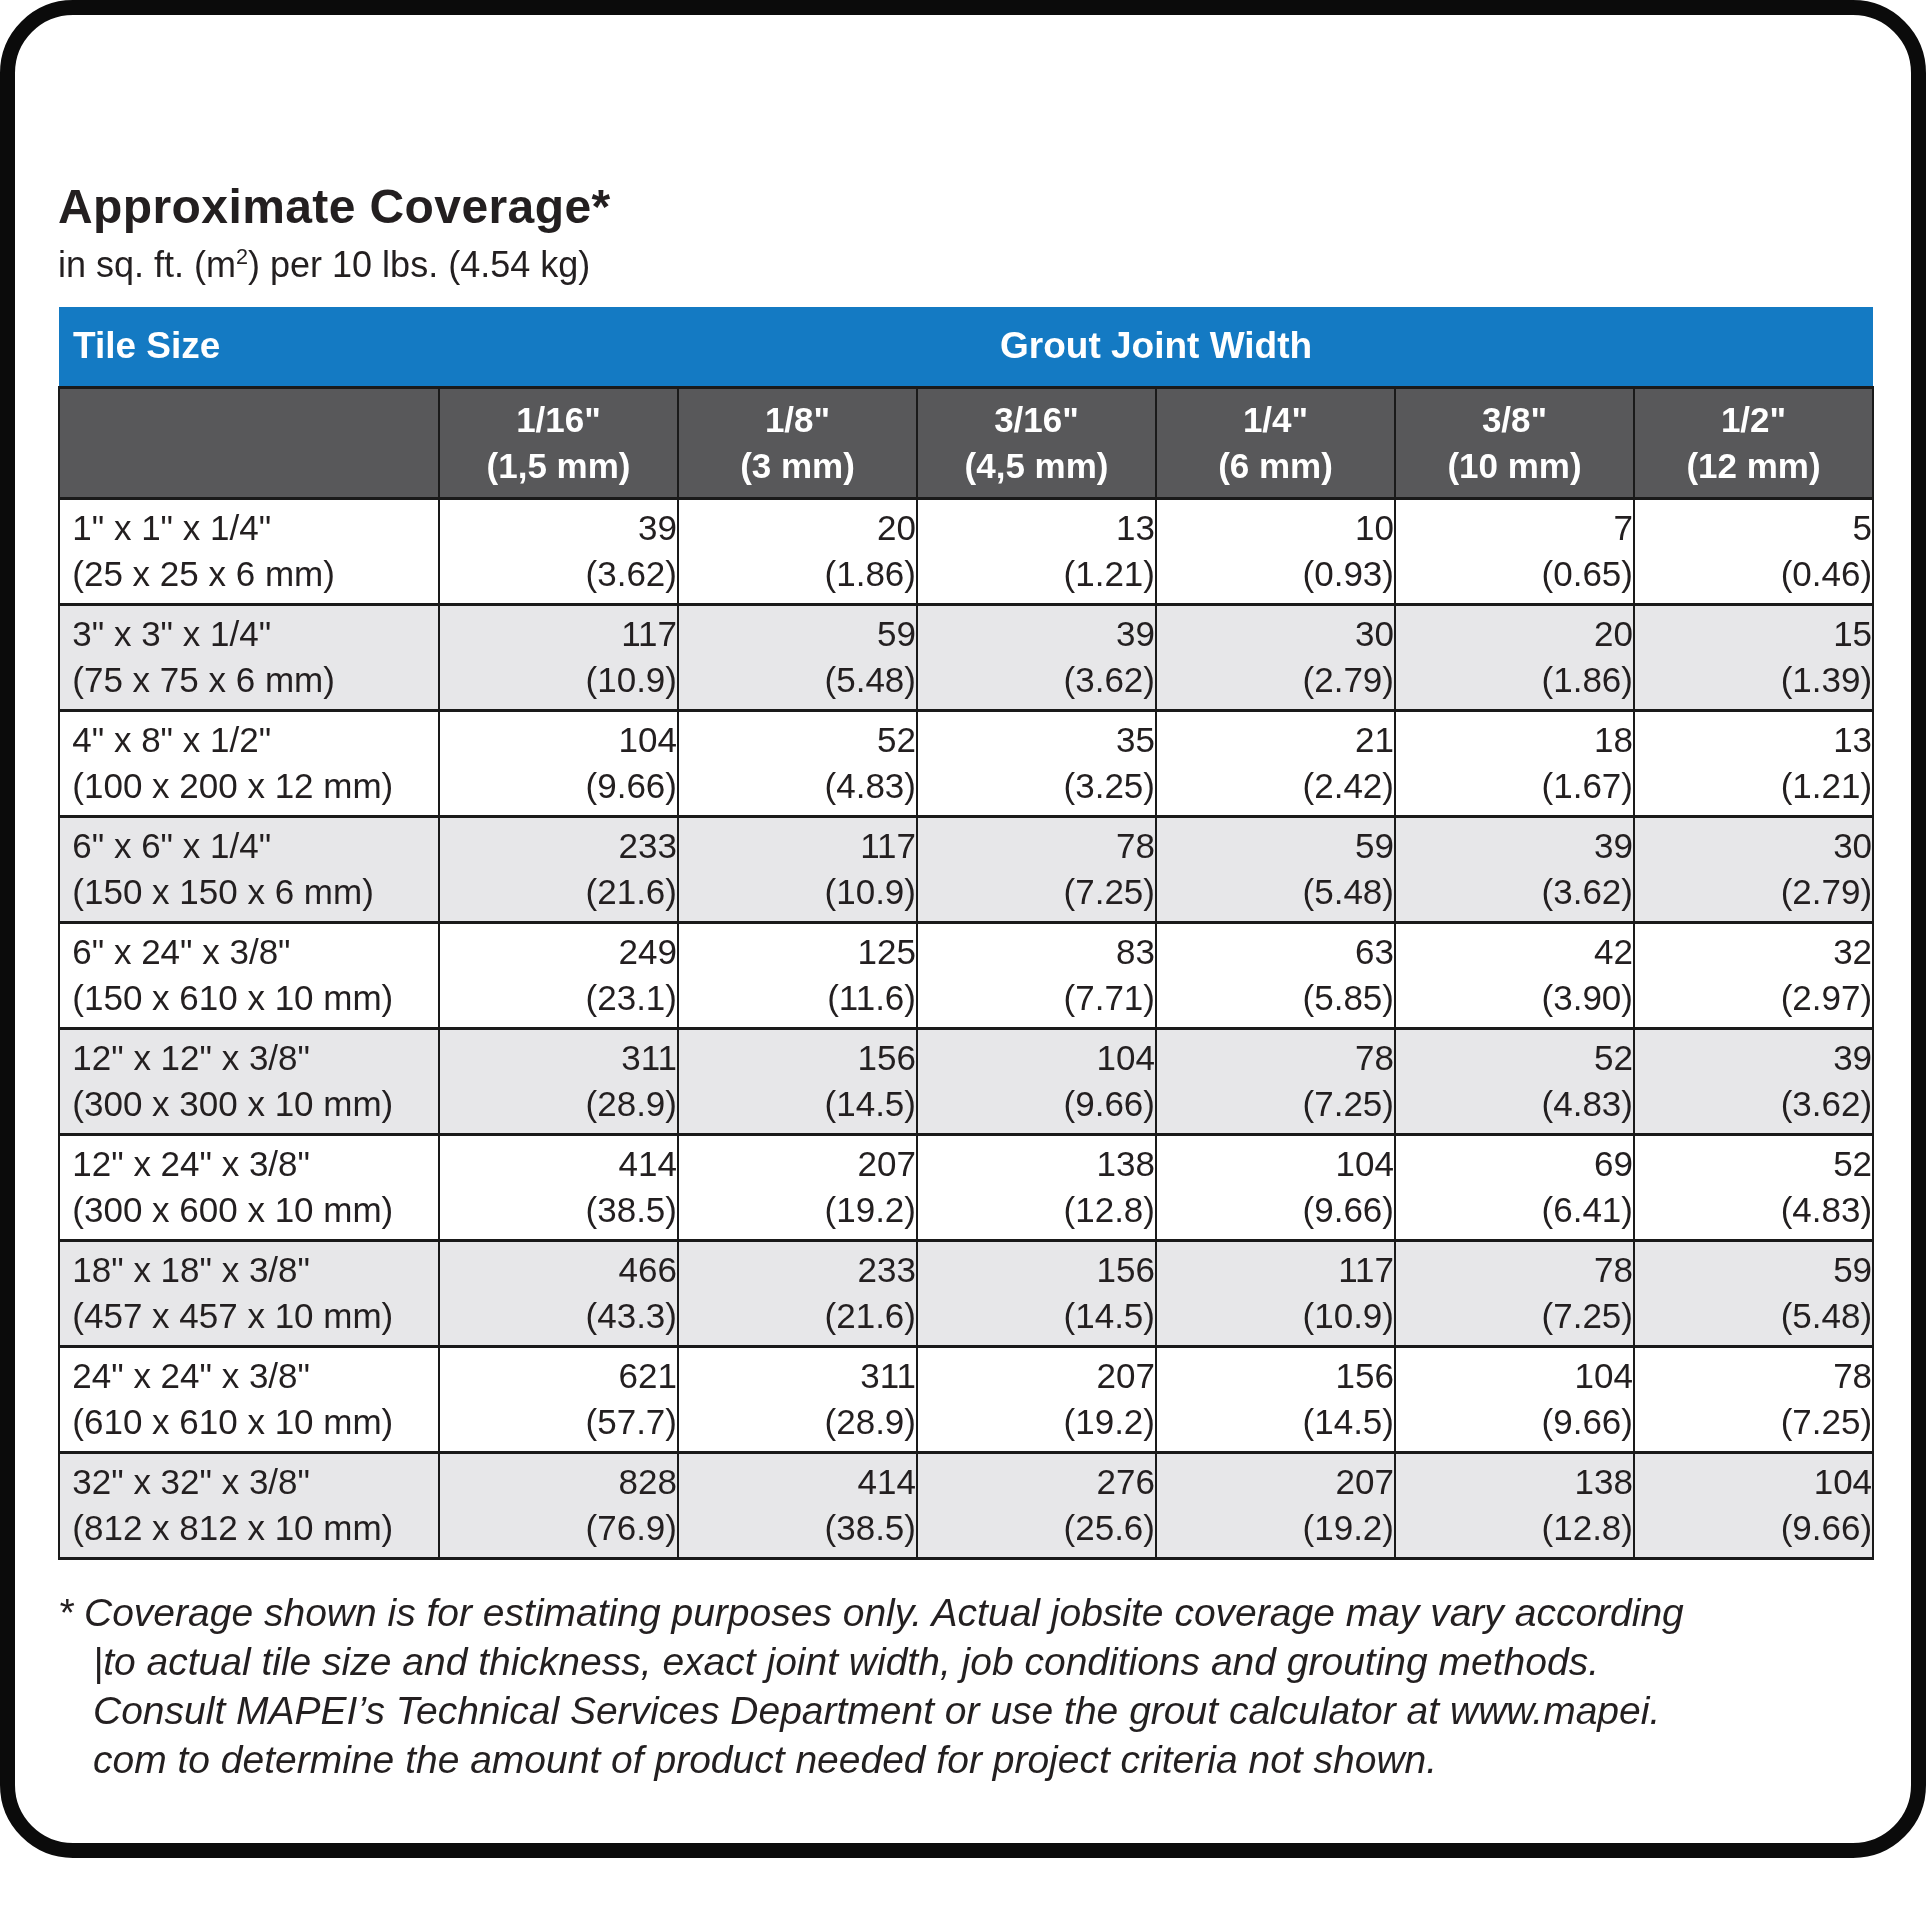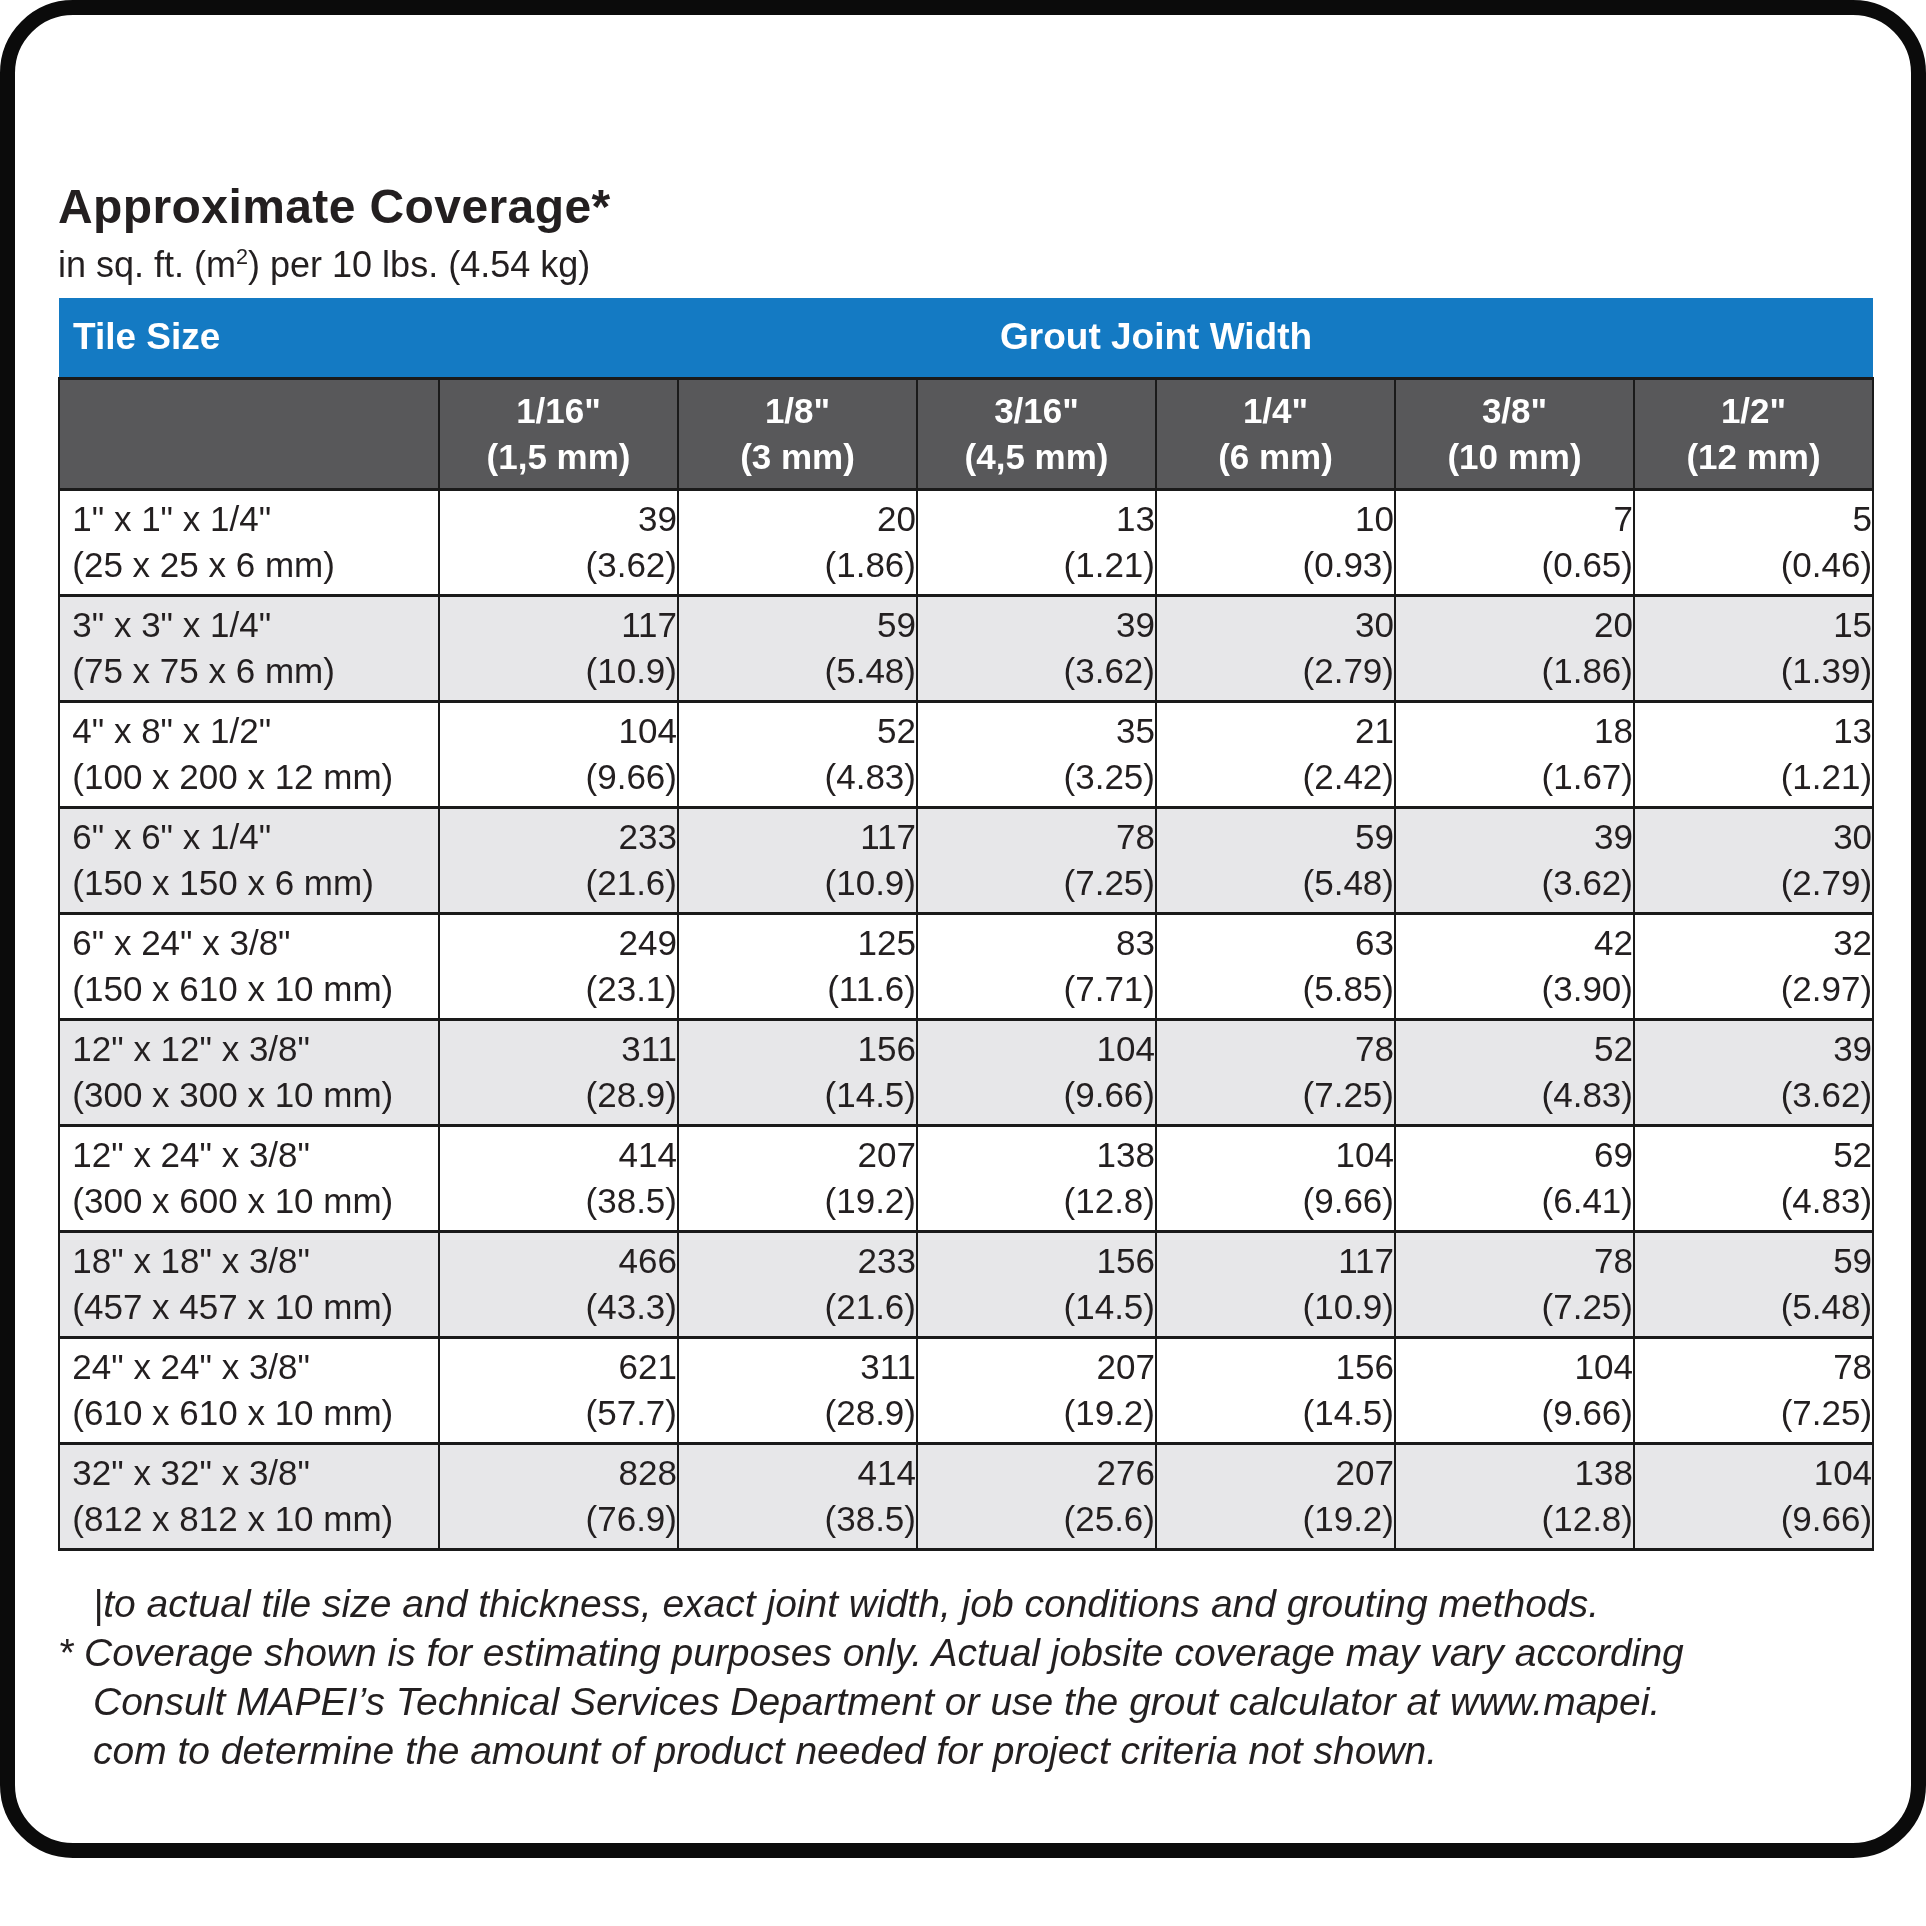--- a/index.html
+++ b/index.html
@@ -9,21 +9,21 @@
   }
   .frame{
     position:absolute;inset:0;border:15.4px solid #0b0b0b;border-radius:73px;
     box-sizing:border-box;pointer-events:none;z-index:10;
   }
   .content{position:absolute;left:58px;top:179px;width:1815px;}
   .title{margin:0;font-size:48px;font-weight:700;line-height:55px;letter-spacing:0.4px;}
   .subtitle{margin:7.7px 0 0 0;font-size:36px;line-height:45px;font-weight:400;}
   .subtitle sup{font-size:21.6px;vertical-align:super;line-height:0;}
   table.cov{
-    border-collapse:collapse;table-layout:fixed;width:1815px;margin-top:11px;
+    border-collapse:collapse;table-layout:fixed;width:1815px;margin-top:20px;
   }
   col.c-tile{width:380px;}
   col.c-val{width:239px;}
   tr.blue th{
     background:#147AC3;color:#ffffff;border:none;height:77px;
     font-size:37px;font-weight:700;vertical-align:middle;
   }
   tr.blue th.tileh{text-align:left;padding-left:14px;}
   tr.blue th.grouth{}
   tr.sub th, tbody th, tbody td{
@@ -398,20 +398,20 @@
             </td>
             <td class="val">
               <span class="l1">104</span>
               <span class="l2">(9.66)</span>
             </td>
           </tr>
         </tbody>
     </table>
 
     <div class="footnote">
+      <div class="fline first">* Coverage shown is for estimating purposes only. Actual jobsite coverage may vary according</div>
       <div class="fline">|to actual tile size and thickness, exact joint width, job conditions and grouting methods.</div>
-      <div class="fline first">* Coverage shown is for estimating purposes only. Actual jobsite coverage may vary according</div>
       <div class="fline">Consult MAPEI’s Technical Services Department or use the grout calculator at www.mapei.</div>
       <div class="fline">com to determine the amount of product needed for project criteria not shown.</div>
     </div>
   </div>
 </div>
 
 
 </body></html>

